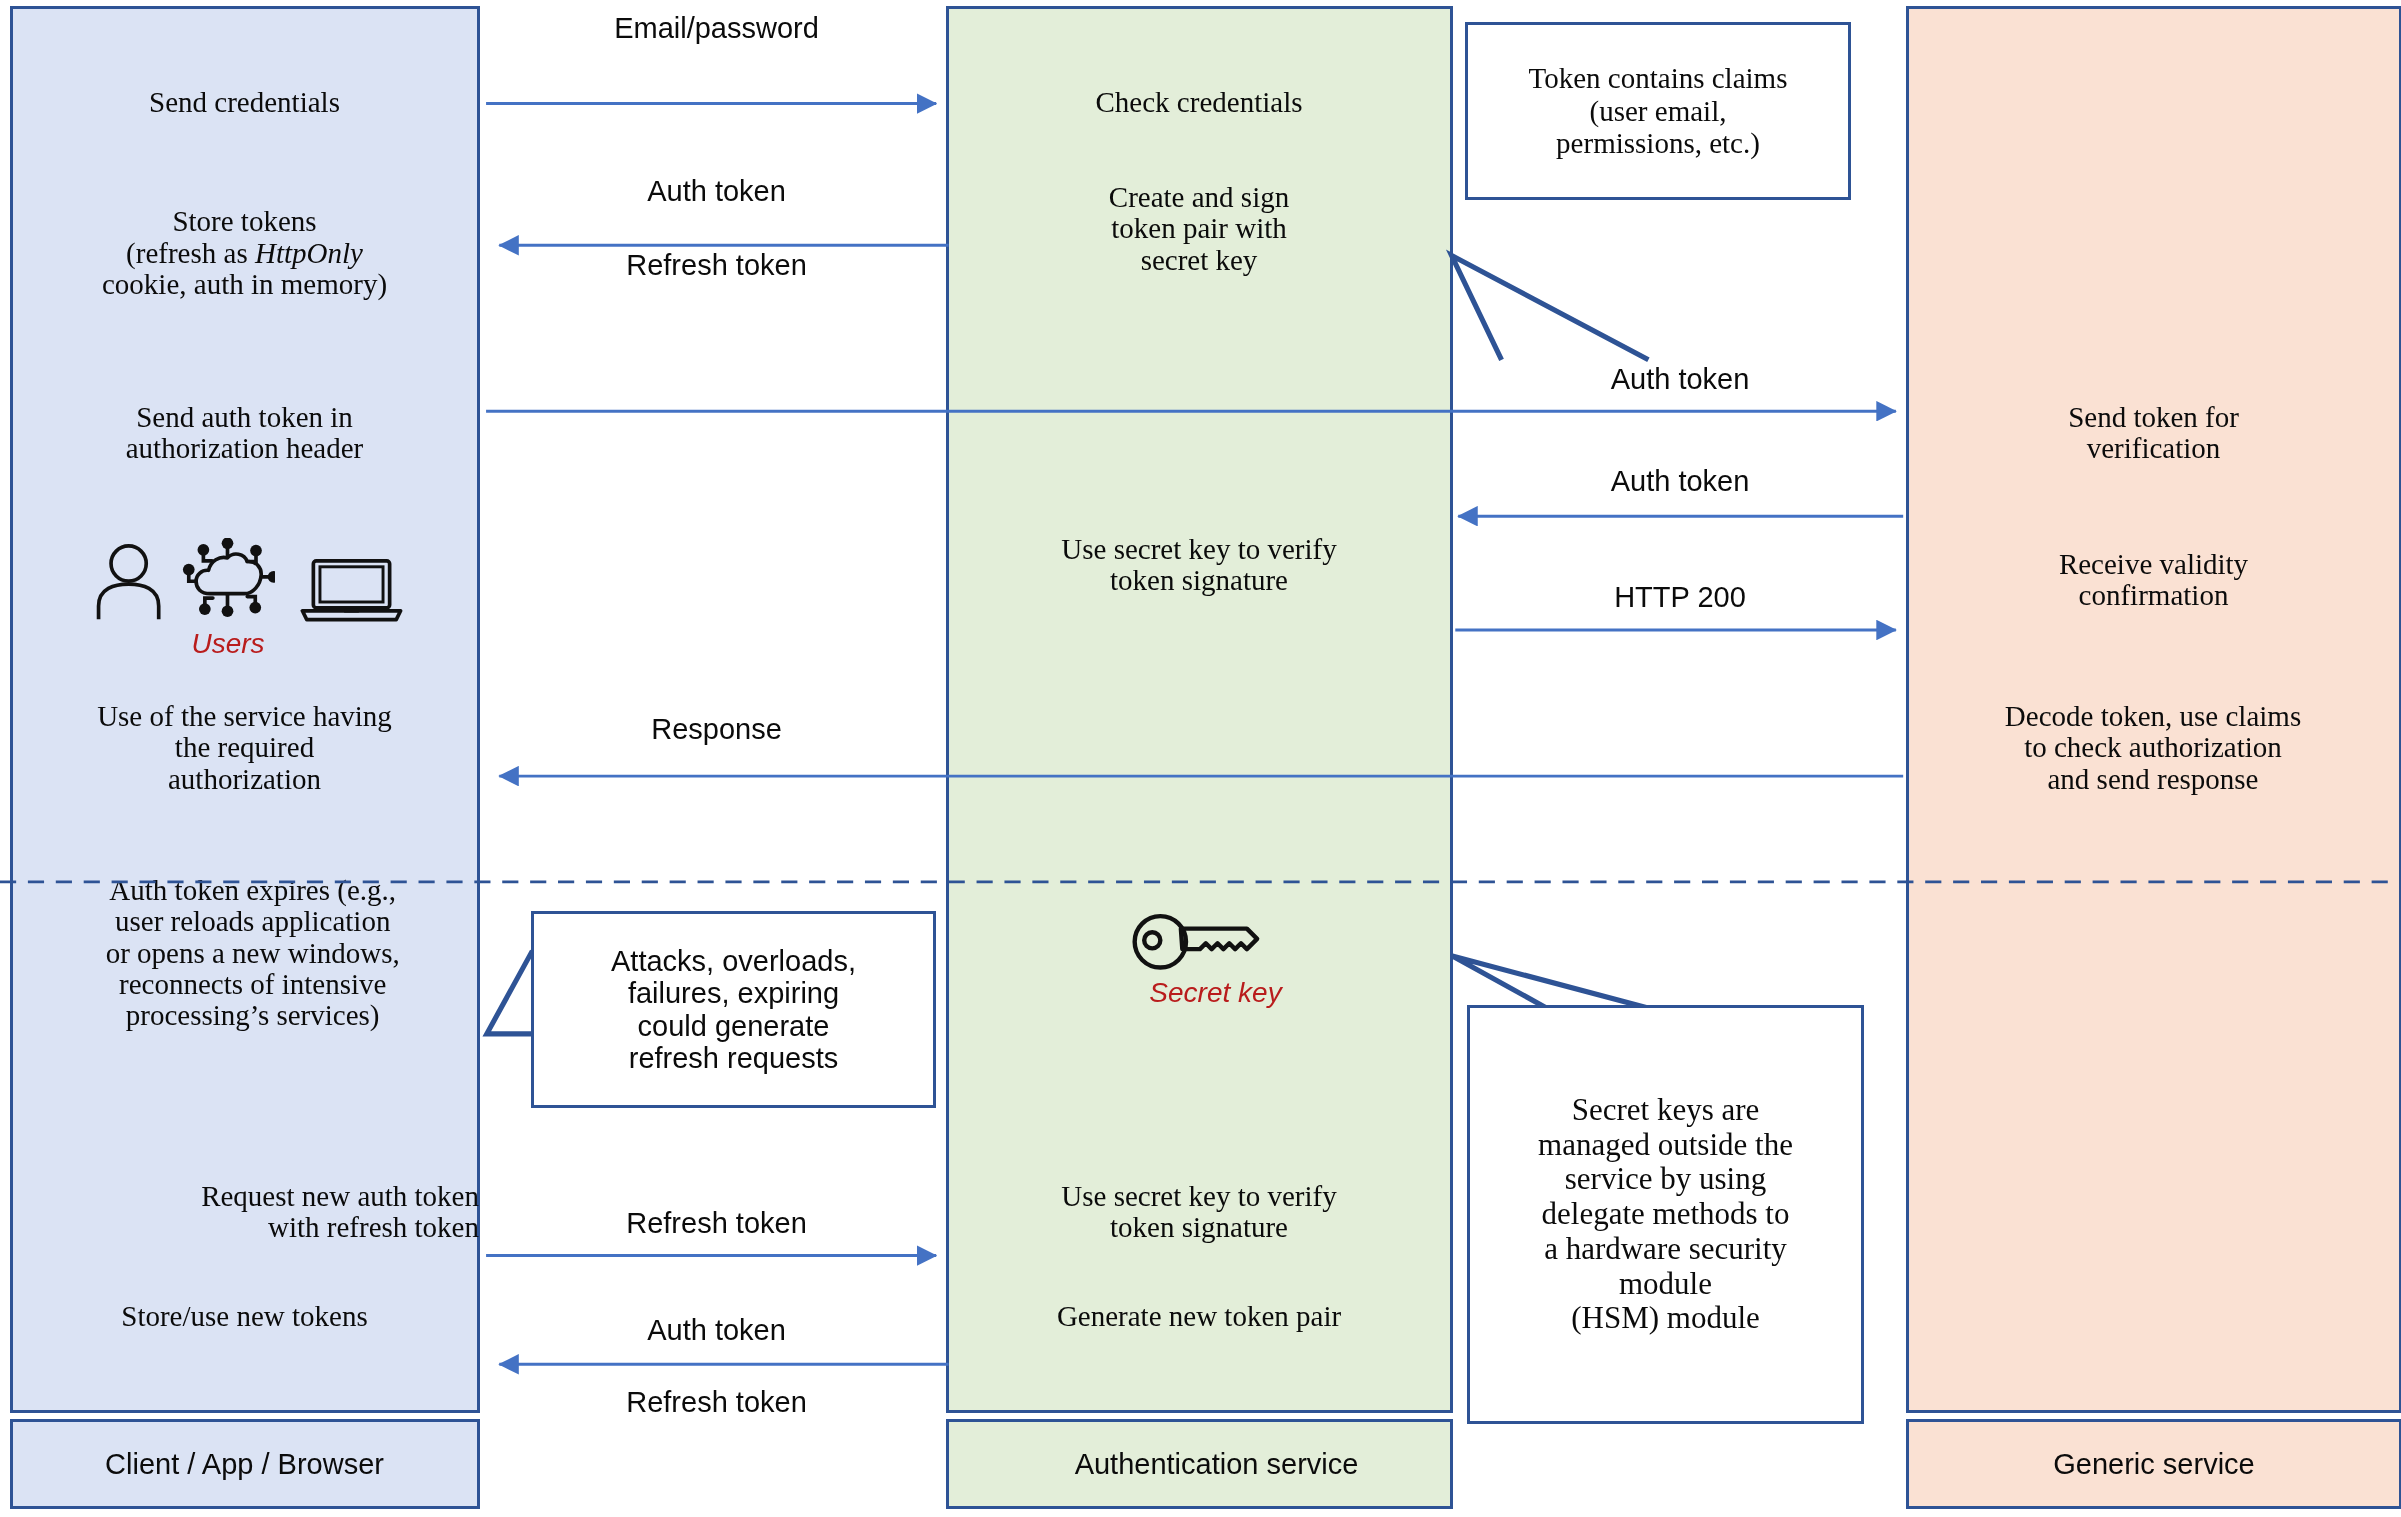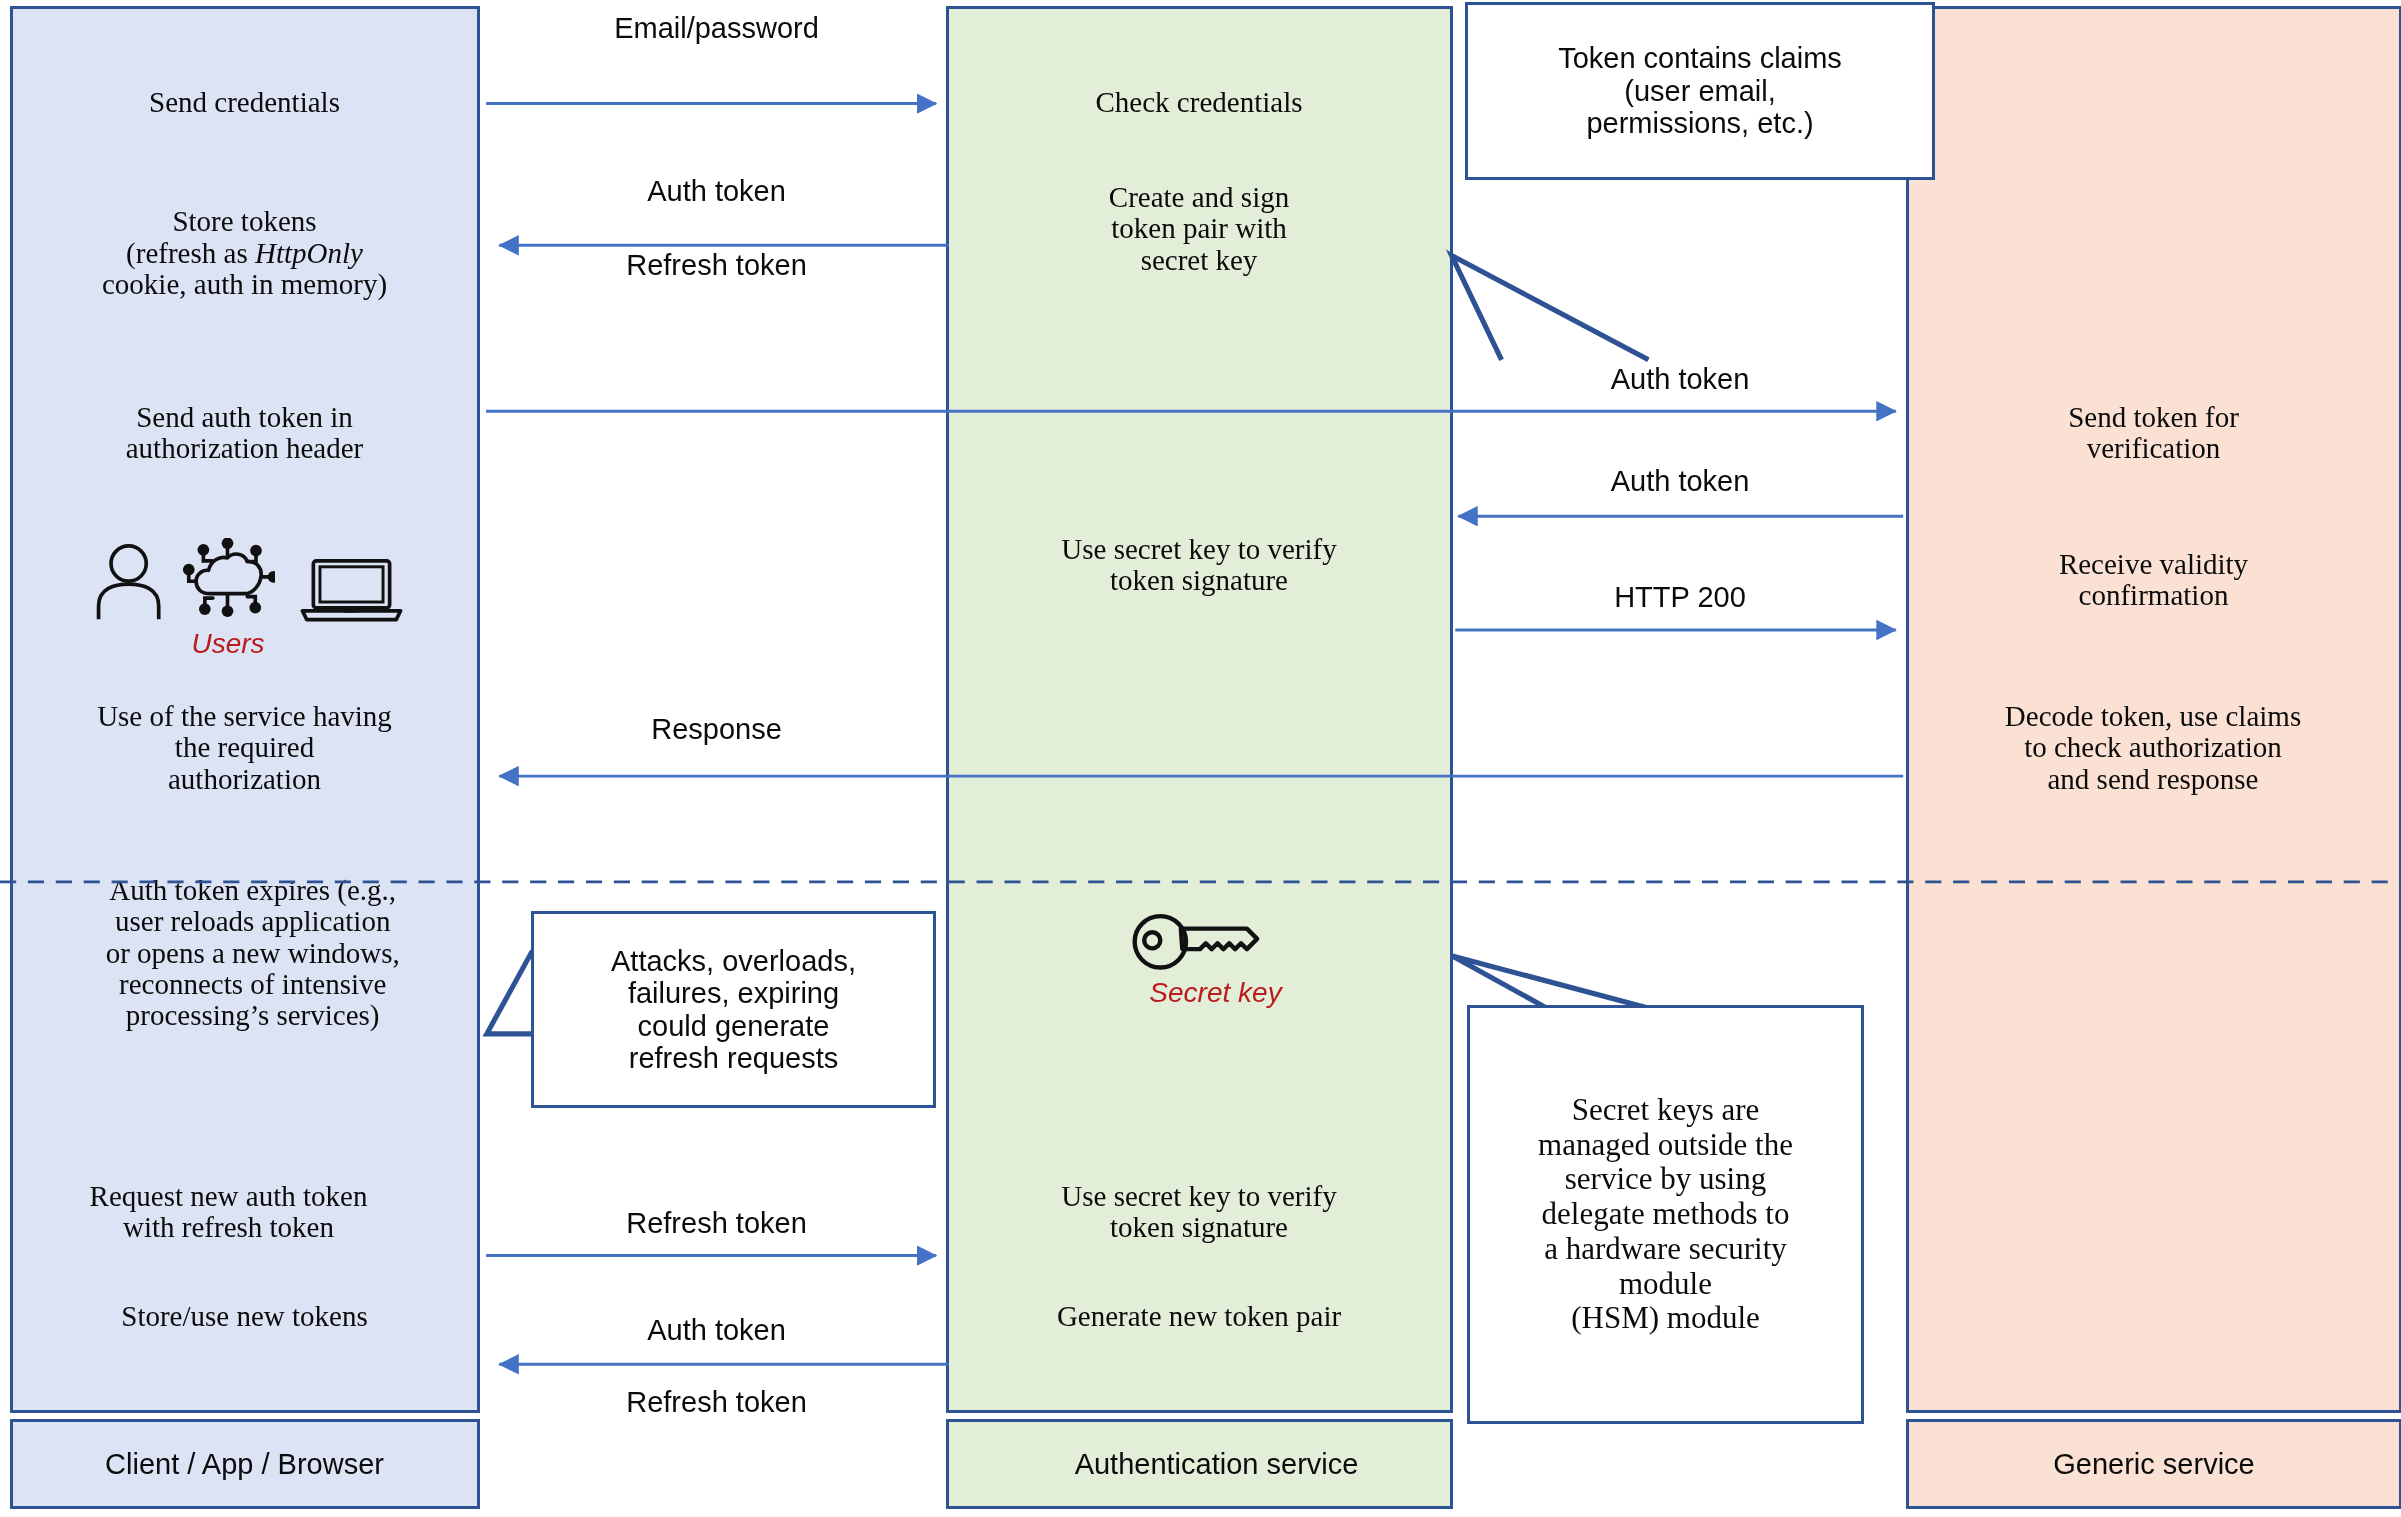--- a/index.html
+++ b/index.html
@@ -67,21 +67,21 @@
   <div class="txt" style="left:9.5px;top:701px;width:470px;">Use of the service having
 the required
 authorization</div>
 
   <div class="txt" style="left:13.2px;top:875px;width:463px;padding-left:8px;">Auth token expires (e.g.,
 user reloads application
 or opens a new windows,
 reconnects of intensive
 processing’s services)</div>
 
-  <div class="txt" style="left:1px;top:1181px;width:455px;">Request new auth token
+  <div class="txt" style="left:24px;top:1181px;width:455px;text-align:right;">Request new auth token
 with refresh token</div>
 
   <div class="txt" style="left:17px;top:1301px;width:455px;">Store/use new tokens</div>
 
   <div class="txt" style="left:953px;top:87px;width:492px;">Check credentials</div>
 
   <div class="txt" style="left:953px;top:182px;width:492px;">Create and sign
 token pair with
 secret key</div>
 
@@ -142,21 +142,21 @@
 
     <line x1="0" y1="1201" x2="3270" y2="1201" stroke="#2e5395" stroke-width="4" stroke-dasharray="22 16"></line>
 
     <path d="M 2045 490 L 1977 348 L 2245 490" fill="none" stroke="#2e5395" stroke-width="7" stroke-linejoin="miter"></path>
 
     <path d="M 725 1295 L 663 1408 L 725 1408" fill="none" stroke="#2e5395" stroke-width="7" stroke-linejoin="miter"></path>
 
     <path d="M 2105 1372 L 1978 1302 L 2242 1372" fill="none" stroke="#2e5395" stroke-width="7" stroke-linejoin="miter"></path>
   </svg>
 
-  <div class="callout" style="left:1465px;top:2px;width:470px;height:178px;">Token contains claims
+  <div class="callout" style="left:1465px;top:22px;width:386px;height:178px;font-family:Liberation Serif, serif;">Token contains claims
 (user email,
 permissions, etc.)</div>
 
   <div class="callout" style="left:531px;top:911px;width:405px;height:197px;">Attacks, overloads,
 failures, expiring
 could generate
 refresh requests</div>
 
   <div class="callout callout-serif" style="left:1467px;top:1005px;width:397px;height:419px;">Secret keys are
 managed outside the

